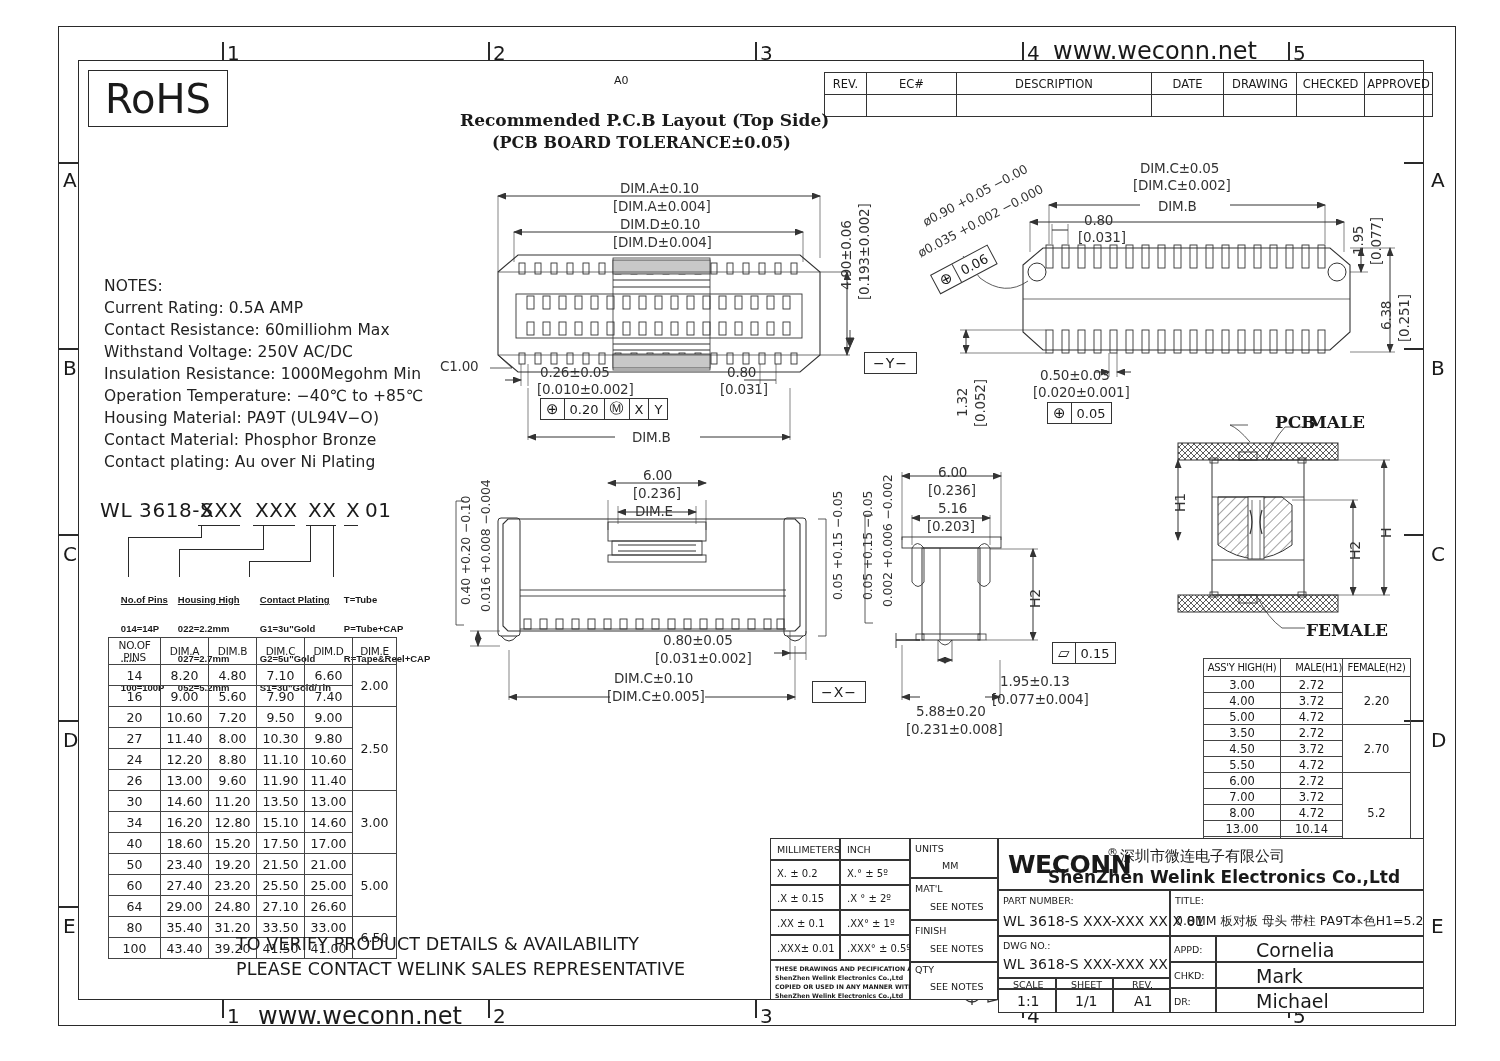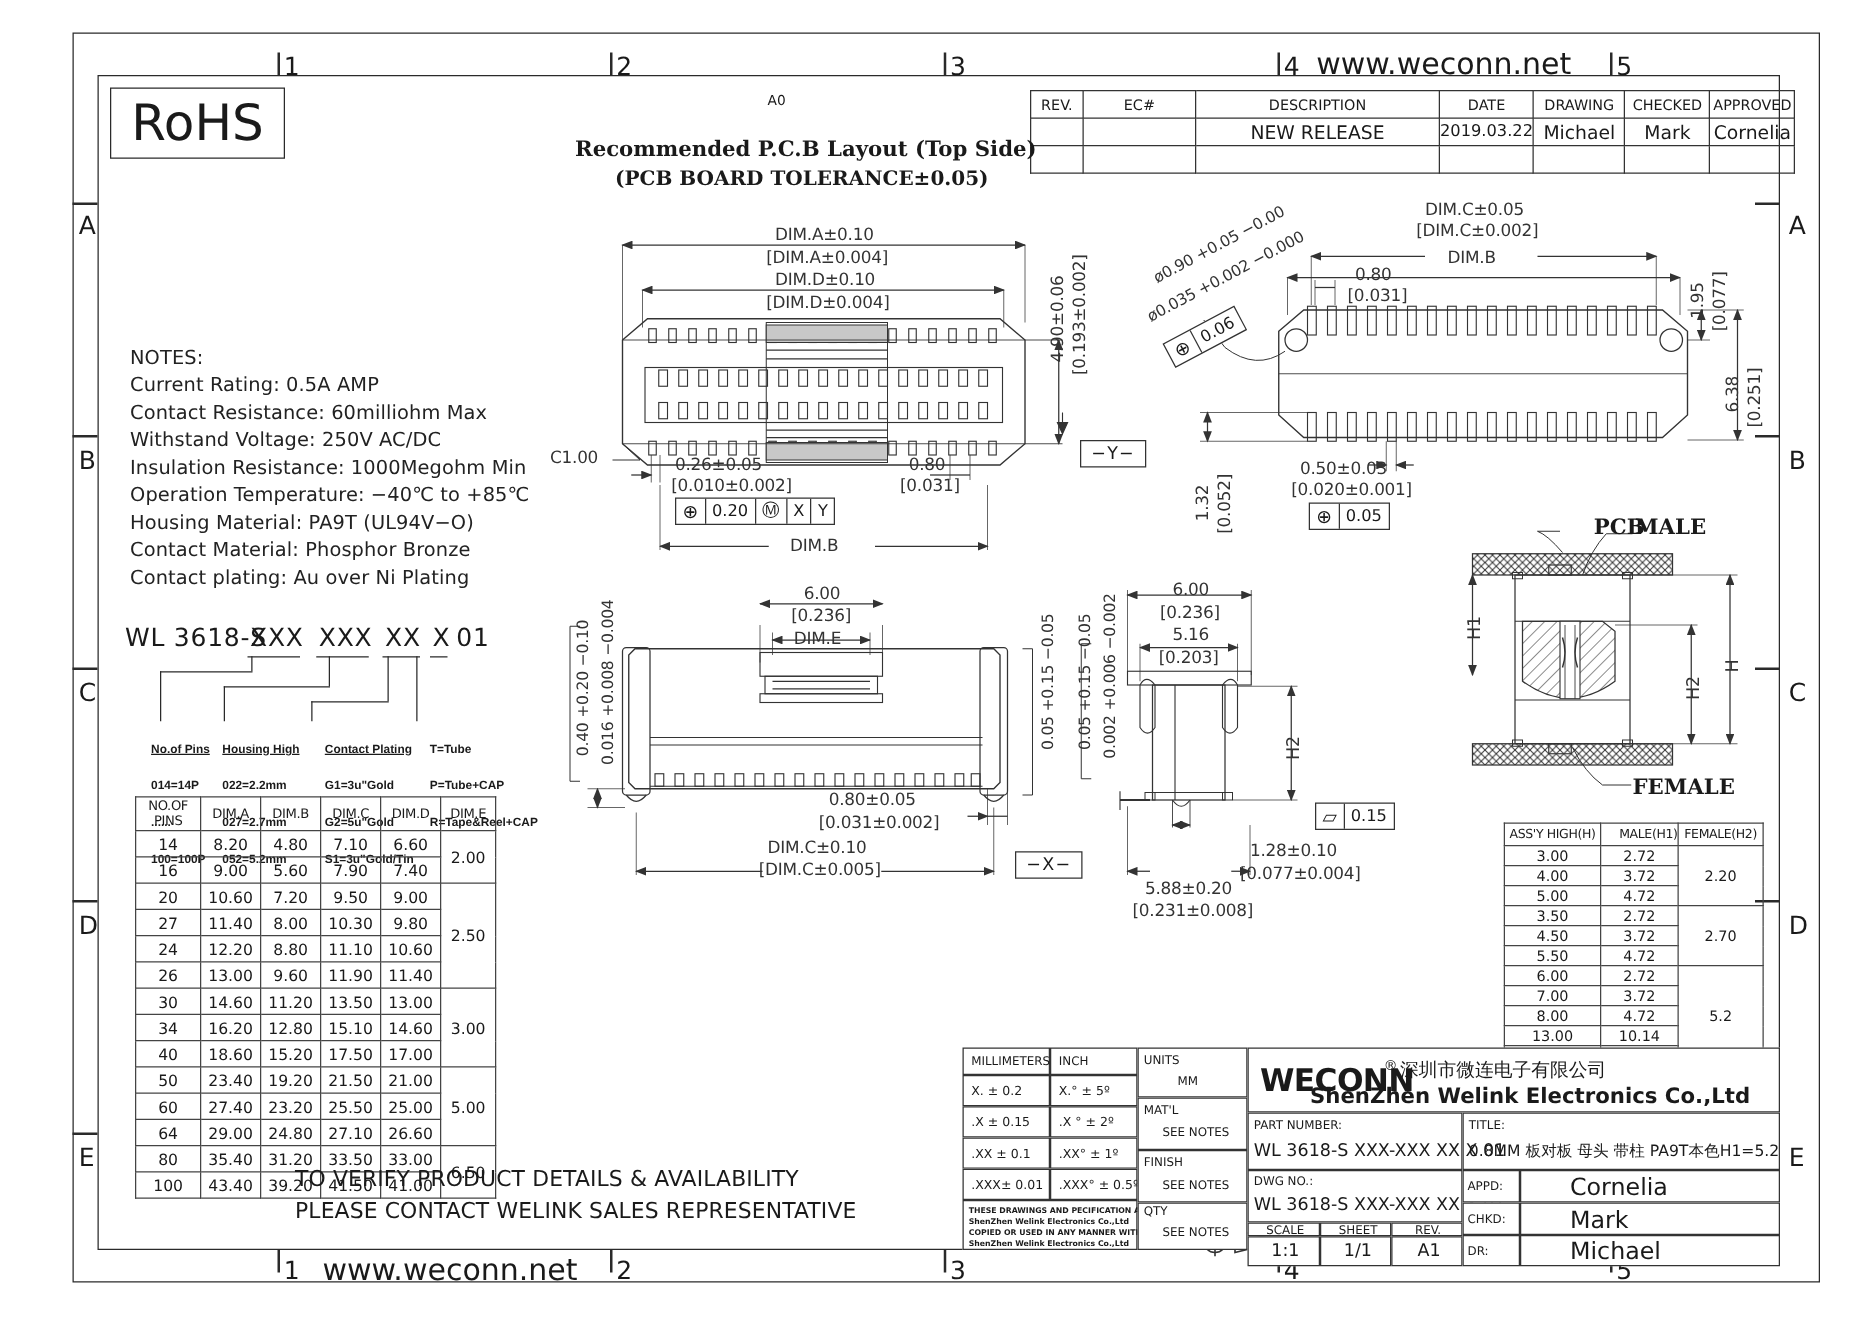--- a/index.html
+++ b/index.html
@@ -713,29 +713,20 @@
       <td style="width:90px;margin-top:40px;">EC#</td>
       <td style="width:195px;">DESCRIPTION</td>
       <td style="width:72px;">DATE</td>
       <td style="width:73px;">DRAWING</td>
       <td style="width:68px;">CHECKED</td>
       <td style="width:68px;">APPROVED</td>
     </tr>
     <tr>
       <td></td>
       <td></td>
-      <td class="big">NEW RELEASE</td>
-      <td class="big2" style="font-size:13px;">2019.03.22</td>
-      <td class="big">Michael</td>
-      <td class="big">Mark</td>
-      <td class="big">Cornelia</td>
-    </tr>
-    <tr>
-      <td></td>
-      <td></td>
       <td></td>
       <td></td>
       <td></td>
       <td></td>
       <td></td>
     </tr>
   </tbody>
     </table>
 
   <div class="hdr-title" style="left:460px;top:110px;font-size:17px;">Recommended P.C.B Layout (Top Side)</div>
@@ -816,21 +807,21 @@
   <span class="txt dim vert" style="left:880px;top:607px;transform:rotate(-90deg);font-size:12.5px;">0.002 +0.006 −0.002</span>
 
   <span class="txt dim vert" style="left:1027px;top:608px;transform:rotate(-90deg);font-size:14px;">H2</span>
 
   <div class="gdt" style="left:1052px;top:642px;">
     <div style="font-size:15px;">▱</div>
     <div>0.15</div>
   </div>
   <span class="txt dim" style="left:916px;top:703px;">5.88±0.20</span>
   <span class="txt dim" style="left:906px;top:721px;">[0.231±0.008]</span>
-  <span class="txt dim" style="left:1000px;top:673px;">1.28±0.10</span>
+  <span class="txt dim" style="left:1000px;top:673px;">1.95±0.13</span>
   <span class="txt dim" style="left:992px;top:691px;">[0.077±0.004]</span>
 
   <span class="txt serif" style="left:1250px;top:412px;font-size:17px;margin-left:25px;">PCB</span>
   <span class="txt serif" style="left:1308px;top:412px;font-size:17px;">MALE</span>
   <span class="txt serif" style="left:1306px;top:620px;font-size:17px;">FEMALE</span>
   <span class="txt dim vert" style="left:1172px;top:512px;transform:rotate(-90deg);font-size:14px;">H1</span>
   <span class="txt dim vert" style="left:1347px;top:560px;transform:rotate(-90deg);font-size:14px;">H2</span>
   <span class="txt dim vert" style="left:1378px;top:538px;transform:rotate(-90deg);font-size:14px;">H</span>
 
   <table class="assytab">

